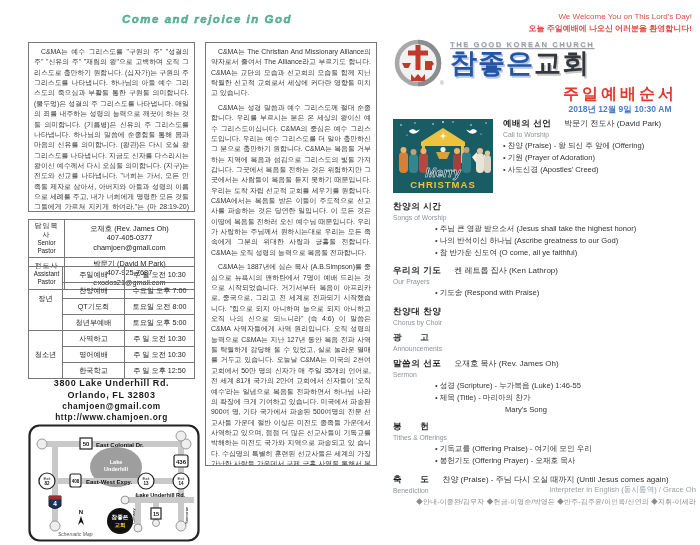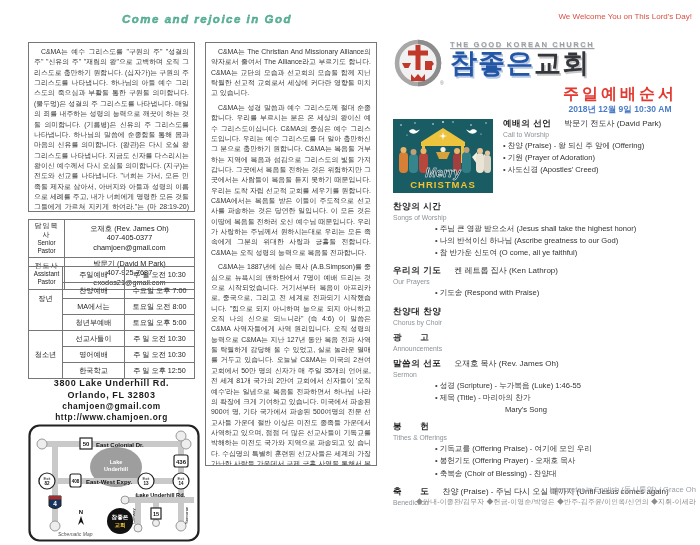--- a/index.html
+++ b/index.html
@@ -119,30 +119,30 @@
         <tr>
       <td class="grp" rowspan="4">장년</td>
       <td class="nm">주일예배</td>
       <td>주 일 오전 10:30</td>
     </tr>
     <tr>
       <td class="nm">찬양예배</td>
       <td>수요일 오후 7:00</td>
     </tr>
     <tr>
-      <td class="nm">MA에서는</td>
+      <td class="nm">QT기도회</td>
       <td>토요일 오전 8:00</td>
     </tr>
     <tr>
       <td class="nm">청년부예배</td>
       <td>토요일 오후 5:00</td>
     </tr>
     <tr>
       <td class="grp" rowspan="3">청소년</td>
-      <td class="nm">선교사들이</td>
+      <td class="nm">사역하고</td>
       <td>주 일 오전 10:30</td>
     </tr>
     <tr>
       <td class="nm">영어예배</td>
       <td>주 일 오전 10:30</td>
     </tr>
     <tr>
       <td class="nm">한국학교</td>
       <td>주 일 오후 12:50</td>
     </tr>
@@ -238,20 +238,21 @@
       <g>
         <text x="53" y="90" font-size="6" text-anchor="middle" font-weight="bold" fill="#111">N</text>
         <polygon points="53,92 50,101 53,98 56,101" fill="#111"></polygon>
       </g>
       <text x="30" y="112" font-size="5" font-style="italic" fill="#555">Schematic Map</text>
     </svg>
   </div>
 
   <div class="welcome">
     <div>We Welcome You on This Lord's Day!</div>
+    <div class="ko">오늘 주일예배에 나오신 어러분을 환영합니다!</div>
   </div>
 
   <div class="logo">
     <svg width="54" height="50" viewBox="0 0 54 50">
       <circle cx="25" cy="25" r="21" fill="#f1f1f1" stroke="#a8a8a8" stroke-width="4.5"></circle>
       <path d="M25 4 a21 21 0 0 1 0 42" fill="none" stroke="#8c8c8c" stroke-width="4.5"></path>
       <rect x="22.5" y="7" width="5" height="25" fill="#c0392b"></rect>
       <rect x="15" y="12.5" width="20" height="5" fill="#c0392b"></rect>
       <path d="M9 25 h9 l-2.5 5 h-4 z" fill="#c0392b"></path>
       <path d="M32 23 h7 l2 3 -2 2 v4 h-7 z" fill="#c0392b"></path>
@@ -356,21 +357,20 @@
       <div class="it">성경 (Scripture) - 누가복음 (Luke) 1:46-55</div>
       <div class="it">제목 (Title) - 마리아의 찬가</div>
       <div class="extra">Mary's Song</div>
     </div>
 
     <div class="sec">
       <div class="hd"><span>봉　　헌</span></div>
       <div class="en">Tithes &amp; Offerings</div>
       <div class="it">기독교를 (Offering Praise) - 여기에 모인 우리</div>
       <div class="it">봉헌기도 (Offering Prayer) - 오재호 목사</div>
-      <div class="it">축복송 (Choir of Blessing) - 찬양대</div>
     </div>
 
     <div class="sec">
       <div class="hd"><span>축　　도</span><span class="leader">찬양 (Praise) - 주님 다시 오실 때까지 (Until Jesus comes again)</span></div>
       <div class="en">Benediction</div>
     </div>
   </div>
 
   <div class="footer1">Interpreter in English (동시통역) / Grace Oh</div>
   <div class="footer2">◆안내-이종완/김무자 ◆헌금-이영순/박영은 ◆반주-김주윤/이인옥/신연의 ◆지휘-이세라</div>

